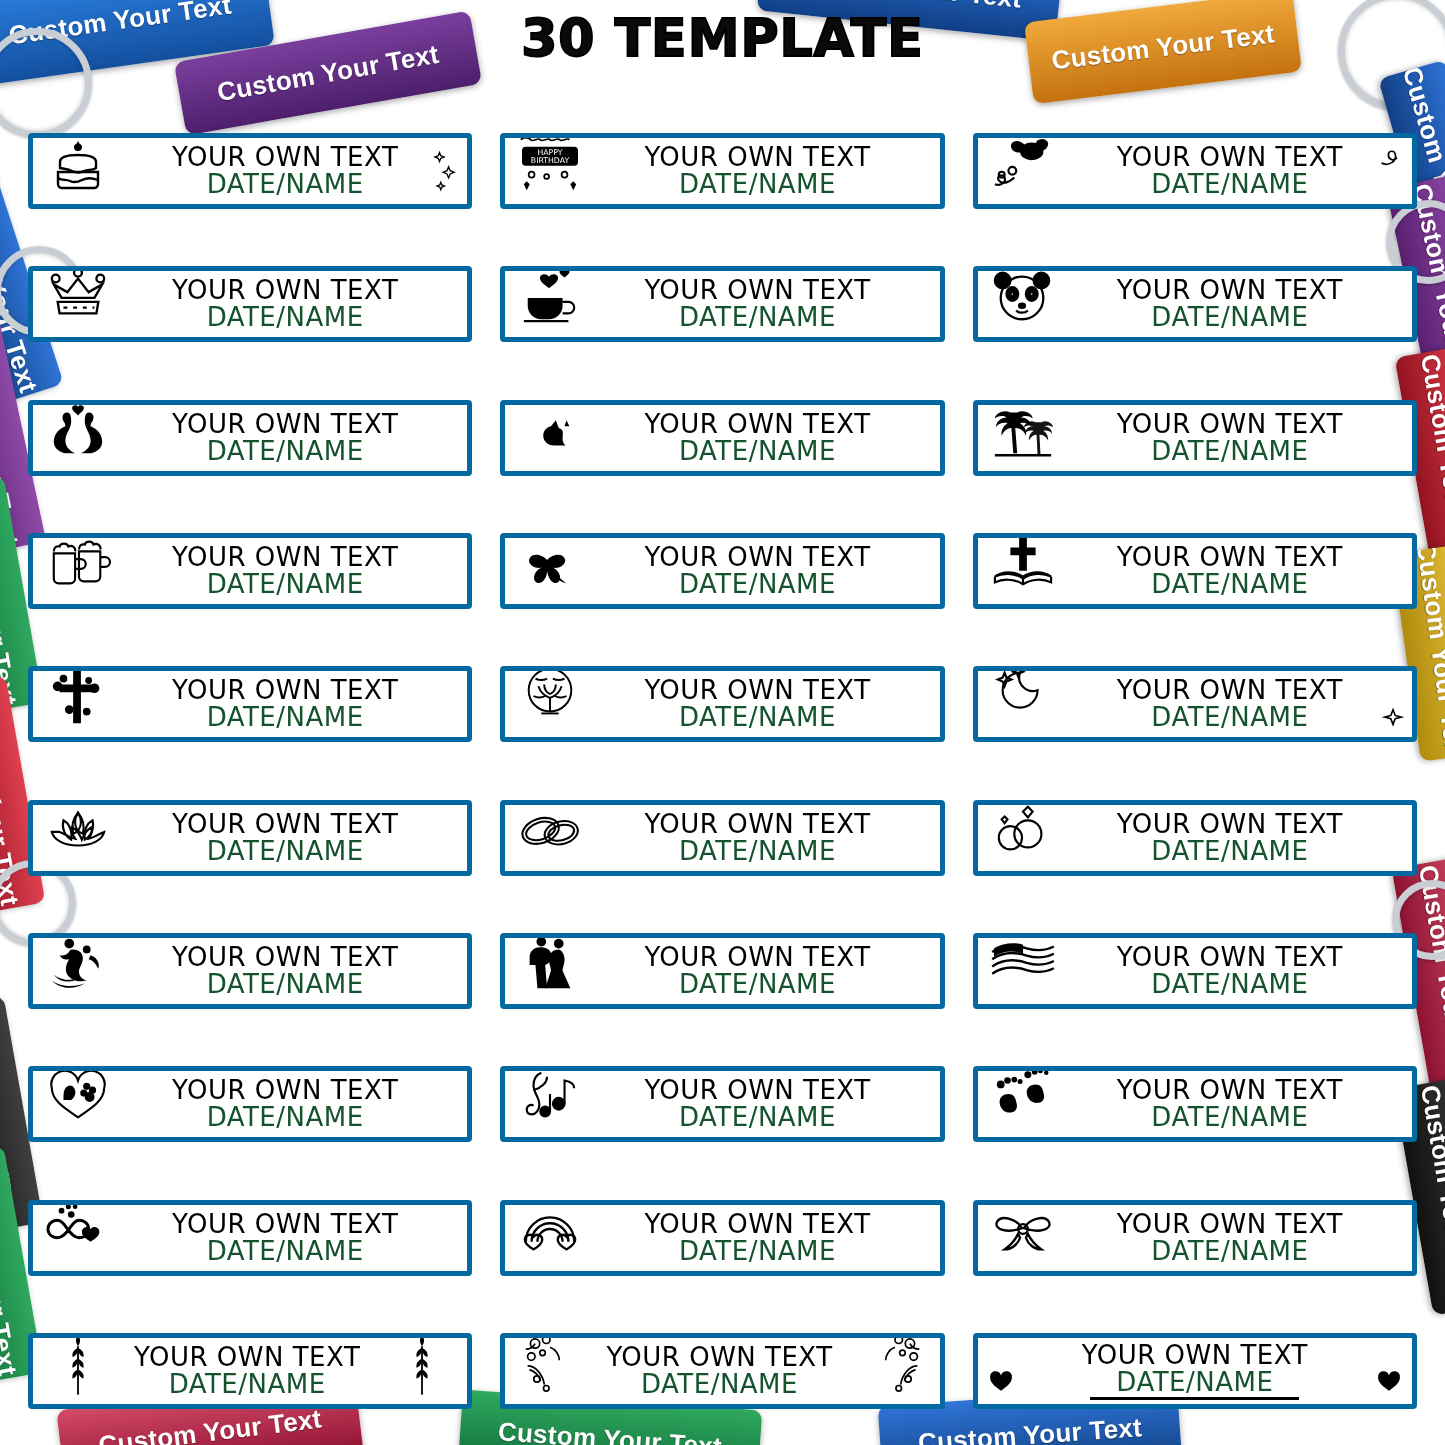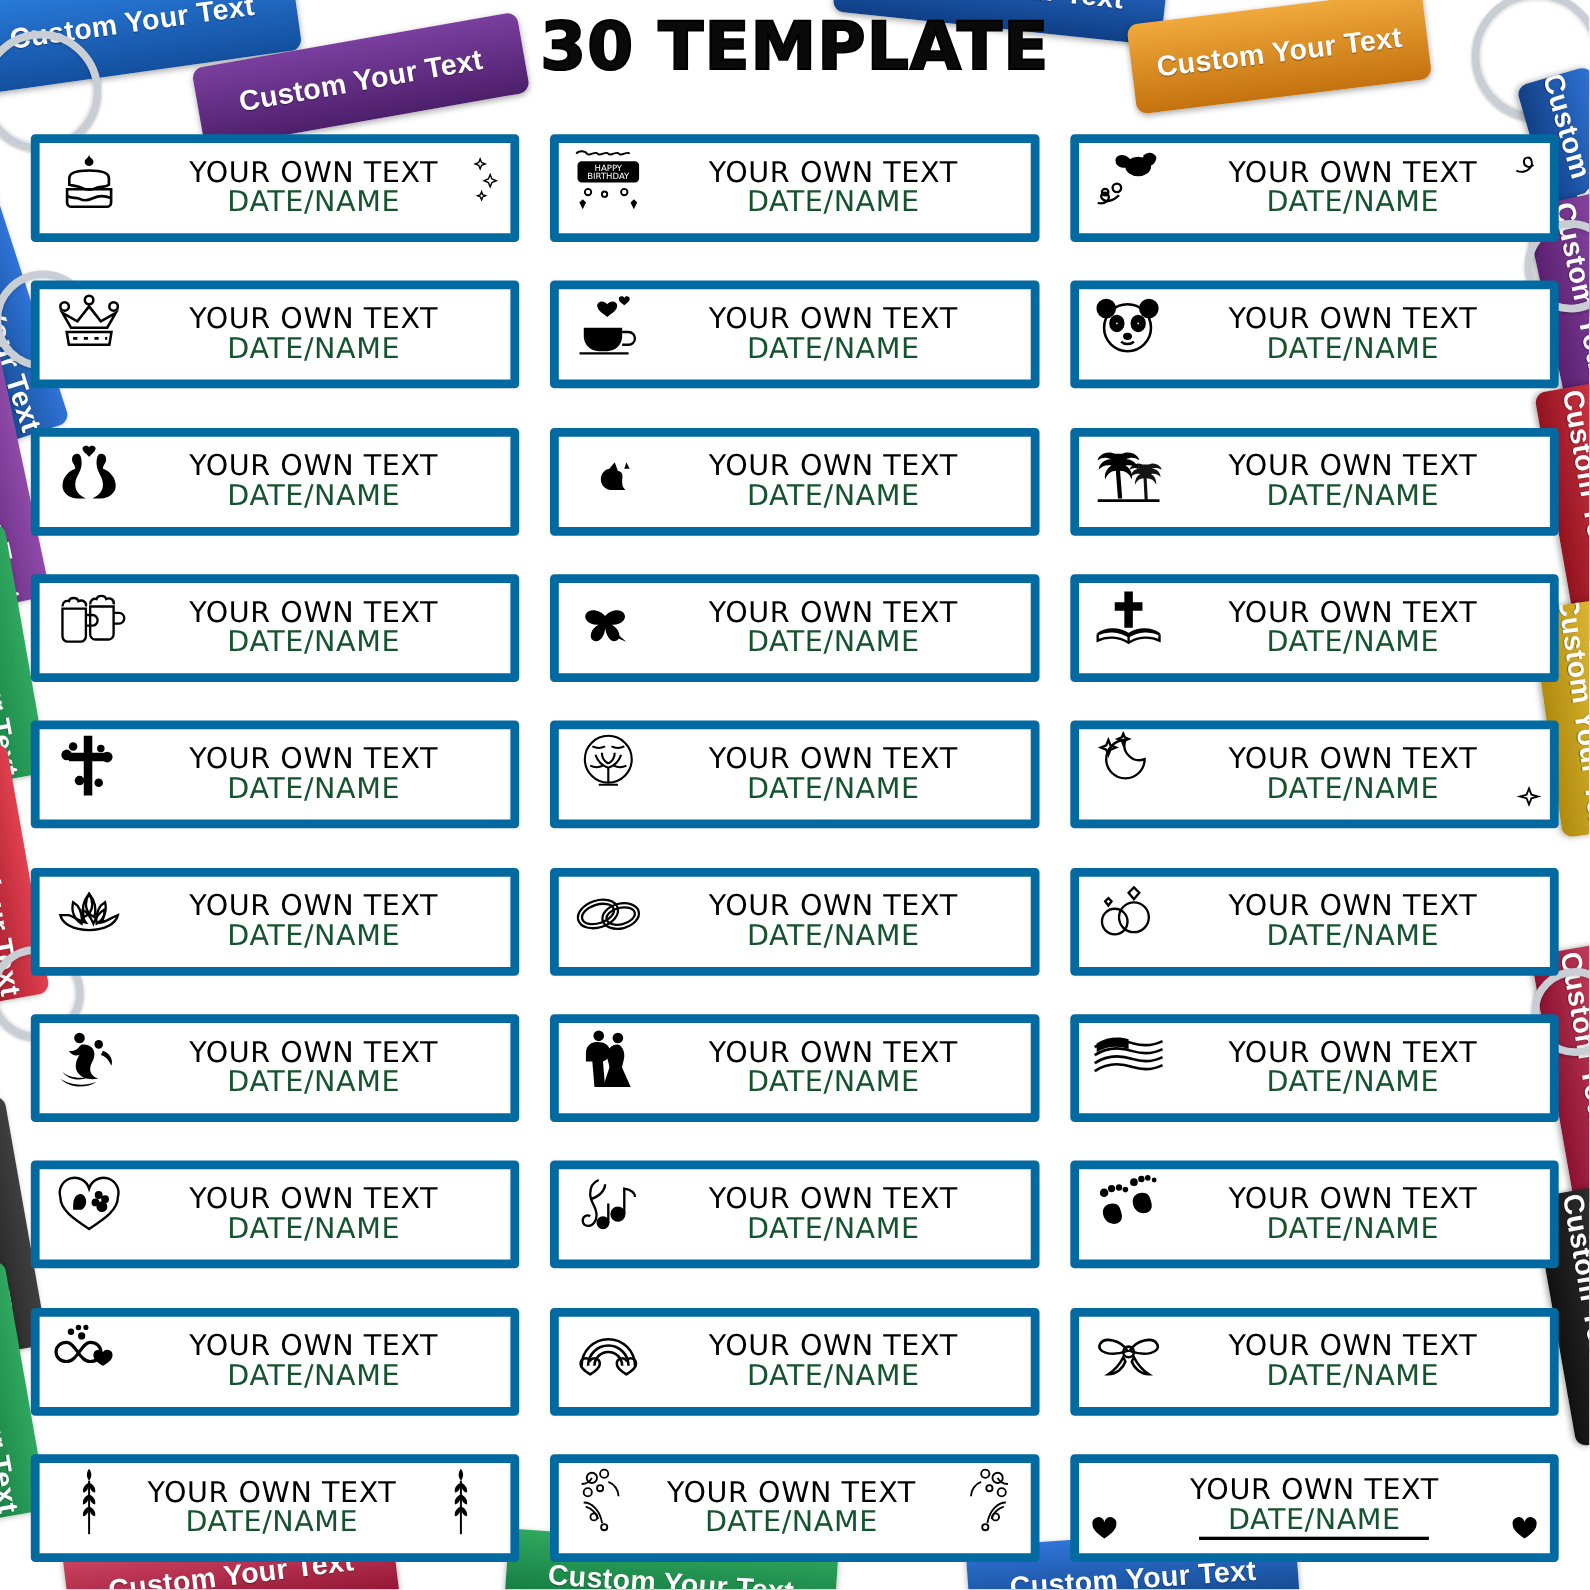--- a/index.html
+++ b/index.html
@@ -54,21 +54,21 @@
 
   
   .title {
     position: absolute;
     top: 8px;
     left: 0;
     width: 100%;
     text-align: center;
     font-family: "DejaVu Sans", sans-serif;
     font-weight: bold;
-    font-size: 60px;
+    font-size: 52px;
     letter-spacing: 1px;
     color: #0a0a0a;
     z-index: 6;
     -webkit-text-stroke: 2px #000;
   }
 
   
   .panel {
     position: absolute;
     left: 28px;
@@ -86,22 +86,22 @@
     width: 100%;
     height: 100%;
   }
   .cellwrap {
     display: flex;
     align-items: center;
   }
   .label {
     position: relative;
     width: 100%;
-    height: 98px;
-    border: 8px solid #0369a1;
+    height: 76px;
+    border: 5px solid #0369a1;
     background: #ffffff;
     border-radius: 4px;
     display: flex;
     align-items: center;
     box-sizing: border-box;
     overflow: hidden;
   }
   .ico {
     flex: 0 0 auto;
     width: 78px;

